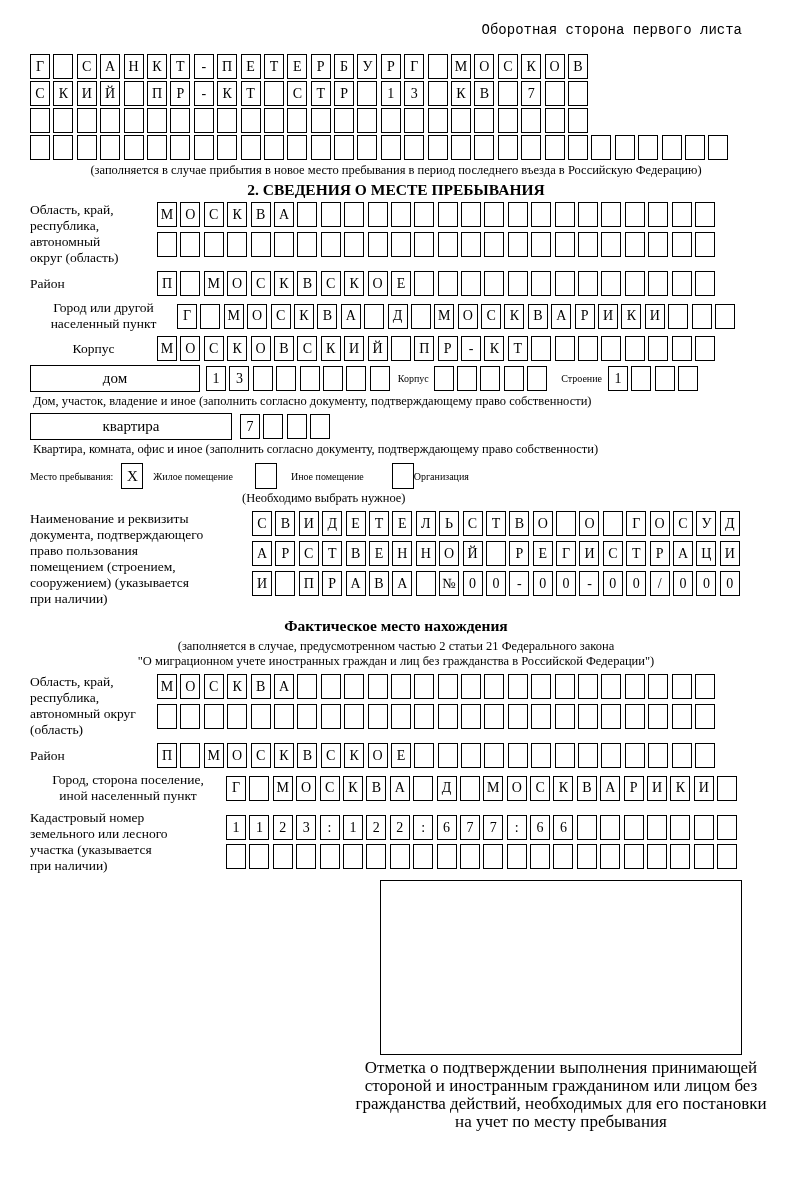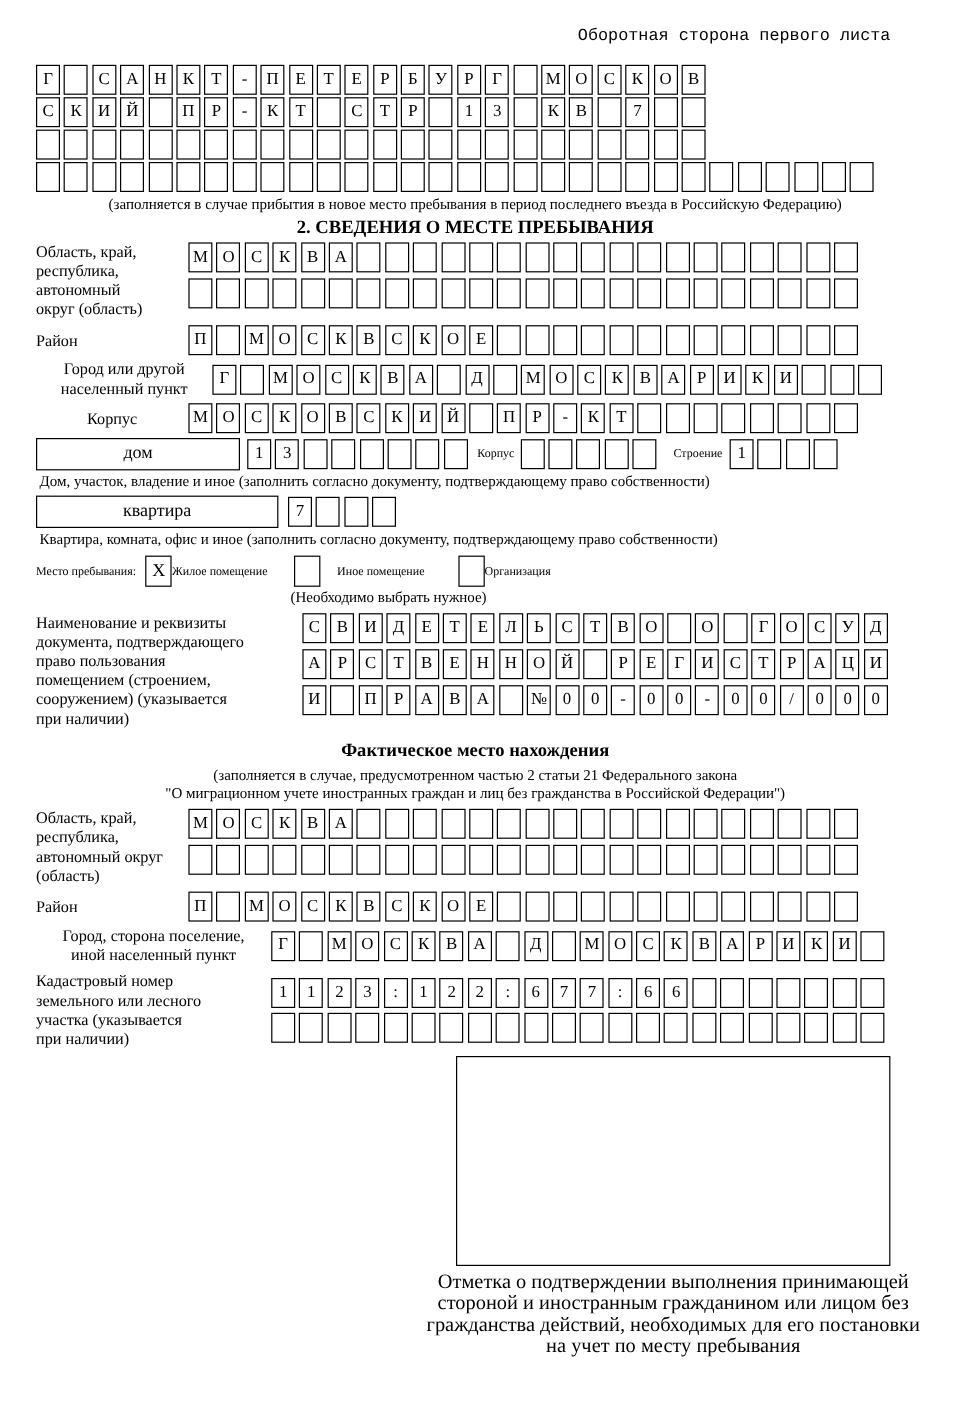--- a/index.html
+++ b/index.html
@@ -353,21 +353,21 @@
         <span class="cell"></span>
         <span class="cell"></span>
         <span class="cell"></span>
       </div>
   </div>
   <div class="caption mt2" style="padding-left:3px">Квартира, комната, офис и иное (заполнить согласно документу, подтверждающему право собственности)</div>
 
   <div class="frow mt6">
     <div class="inline-lbl">Место пребывания:</div>
     <div class="chk" style="margin-left:8px">X</div>
-    <div class="inline-lbl" style="">Жилое помещение</div>
+    <div class="inline-lbl" style="margin-left:10px">Жилое помещение</div>
     <div class="chk" style="margin-left:22px"></div>
     <div class="inline-lbl" style="margin-left:14px">Иное помещение</div>
     <div class="chk" style="margin-left:28px"></div>
     <div class="inline-lbl" style="">Организация</div>
   </div>
   <div class="caption mt2" style="padding-left:212px">(Необходимо выбрать нужное)</div>
 
   <div class="frow top mt5">
     <div class="flabel" style="width:222px">Наименование и реквизиты
 документа, подтверждающего

